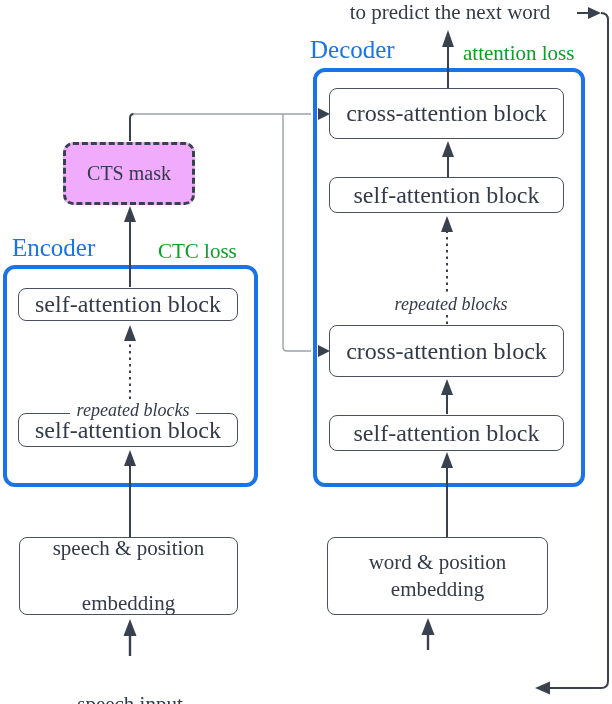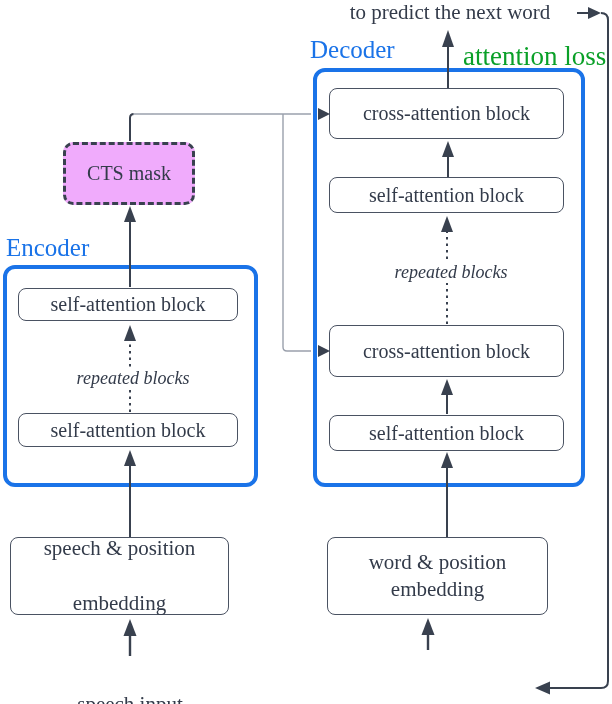--- a/index.html
+++ b/index.html
@@ -15,52 +15,53 @@
     position:relative;width:612px;height:704px;background:#ffffff;overflow:hidden;
     font-family:"Liberation Serif", serif;color:var(--text);border-radius:18px;
   }
   .bigbox{
     position:absolute;border:4px solid var(--blue);border-radius:12px;
     background:transparent;z-index:2;
   }
   .block{
     position:absolute;border:1.4px solid var(--boxborder);border-radius:8px;
     background:#ffffff;z-index:2;display:flex;align-items:center;justify-content:center;
-    font-size:20px;color:var(--text);
+    font-size:24px;color:var(--text);
   }
   .dashedbox{
     position:absolute;border:3px dashed var(--dark);border-radius:10px;
     background:#f0abfc;z-index:2;display:flex;align-items:center;justify-content:center;
     font-size:20px;color:var(--text);
   }
   .embedbox{
     position:absolute;border:1.4px solid var(--boxborder);border-radius:8px;
     background:#ffffff;z-index:2;display:flex;flex-direction:column;align-items:center;justify-content:center;
     font-size:21px;line-height:27px;color:var(--text);text-align:center;
   }
   .lbl{position:absolute;z-index:3;white-space:nowrap;text-align:right;}
   .lbl-blue{color:var(--blue);font-size:25px;}
-  .lbl-green{color:var(--green);font-size:27px;}
+  .lbl-green{color:var(--green);font-size:21px;}
   .caption{position:absolute;z-index:3;font-size:21px;color:var(--text);text-align:center;white-space:nowrap;}
   .repeated{
     position:absolute;z-index:6;font-size:18px;font-style:italic;color:var(--text);
-    background:#ffffff;padding:0 4px;white-space:nowrap;text-align:center;
+    background:#ffffff;padding:0 4px;white-space:nowrap;text-align:center;margin-top:32px;
   }
   svg.wires{position:absolute;left:0;top:0;z-index:5;pointer-events:none;}
 </style>
 </head>
 <body>
 
 <div class="canvas">
 
   <div class="caption" style="left:320px;top:0px;width:260px;">to predict the next word</div>
 
   <div class="lbl lbl-blue" style="left:310px;top:36px;">Decoder</div>
   <div class="lbl lbl-green" style="left:463px;top:41px;">attention loss</div>
-  <div class="lbl lbl-blue" style="left:6px;top:234px;font-family:Liberation Serif, serif;">Encoder</div>
+  <div class="lbl lbl-blue" style="left:12px;top:234px;font-family:Liberation Serif, serif;">Encoder</div>
+  <div class="lbl lbl-green" style="left:158px;top:239px;">CTC loss</div>
 
   <div class="bigbox" style="left:313px;top:68px;width:264px;height:411px;"></div>
   <div class="bigbox" style="left:3px;top:265px;width:247px;height:214px;"></div>
 
   <div class="dashedbox" style="left:63px;top:142px;width:126px;height:57px;">
     <span>CTS mask</span>
   </div>
 
   <div class="block" style="left:329px;top:88px;width:233px;height:49px;">
     <span>cross-attention block</span>
@@ -75,21 +76,21 @@
     <span>self-attention block</span>
   </div>
 
   <div class="block" style="left:18px;top:288px;width:218px;height:31px;">
     <span>self-attention block</span>
   </div>
   <div class="block" style="left:18px;top:413px;width:218px;height:32px;">
     <span>self-attention block</span>
   </div>
 
-  <div class="embedbox" style="left:10px;top:537px;width:217px;height:76px;gap:28px;">
+  <div class="embedbox" style="left:19px;top:537px;width:217px;height:76px;gap:28px;">
     <span>speech &amp; position</span>
     <span>embedding</span>
   </div>
   <div class="embedbox" style="left:327px;top:537px;width:219px;height:76px;">
     <span>word &amp; position</span>
     <span>embedding</span>
   </div>
 
   <div class="caption" style="left:40px;top:692px;width:180px;">speech input</div>
 

